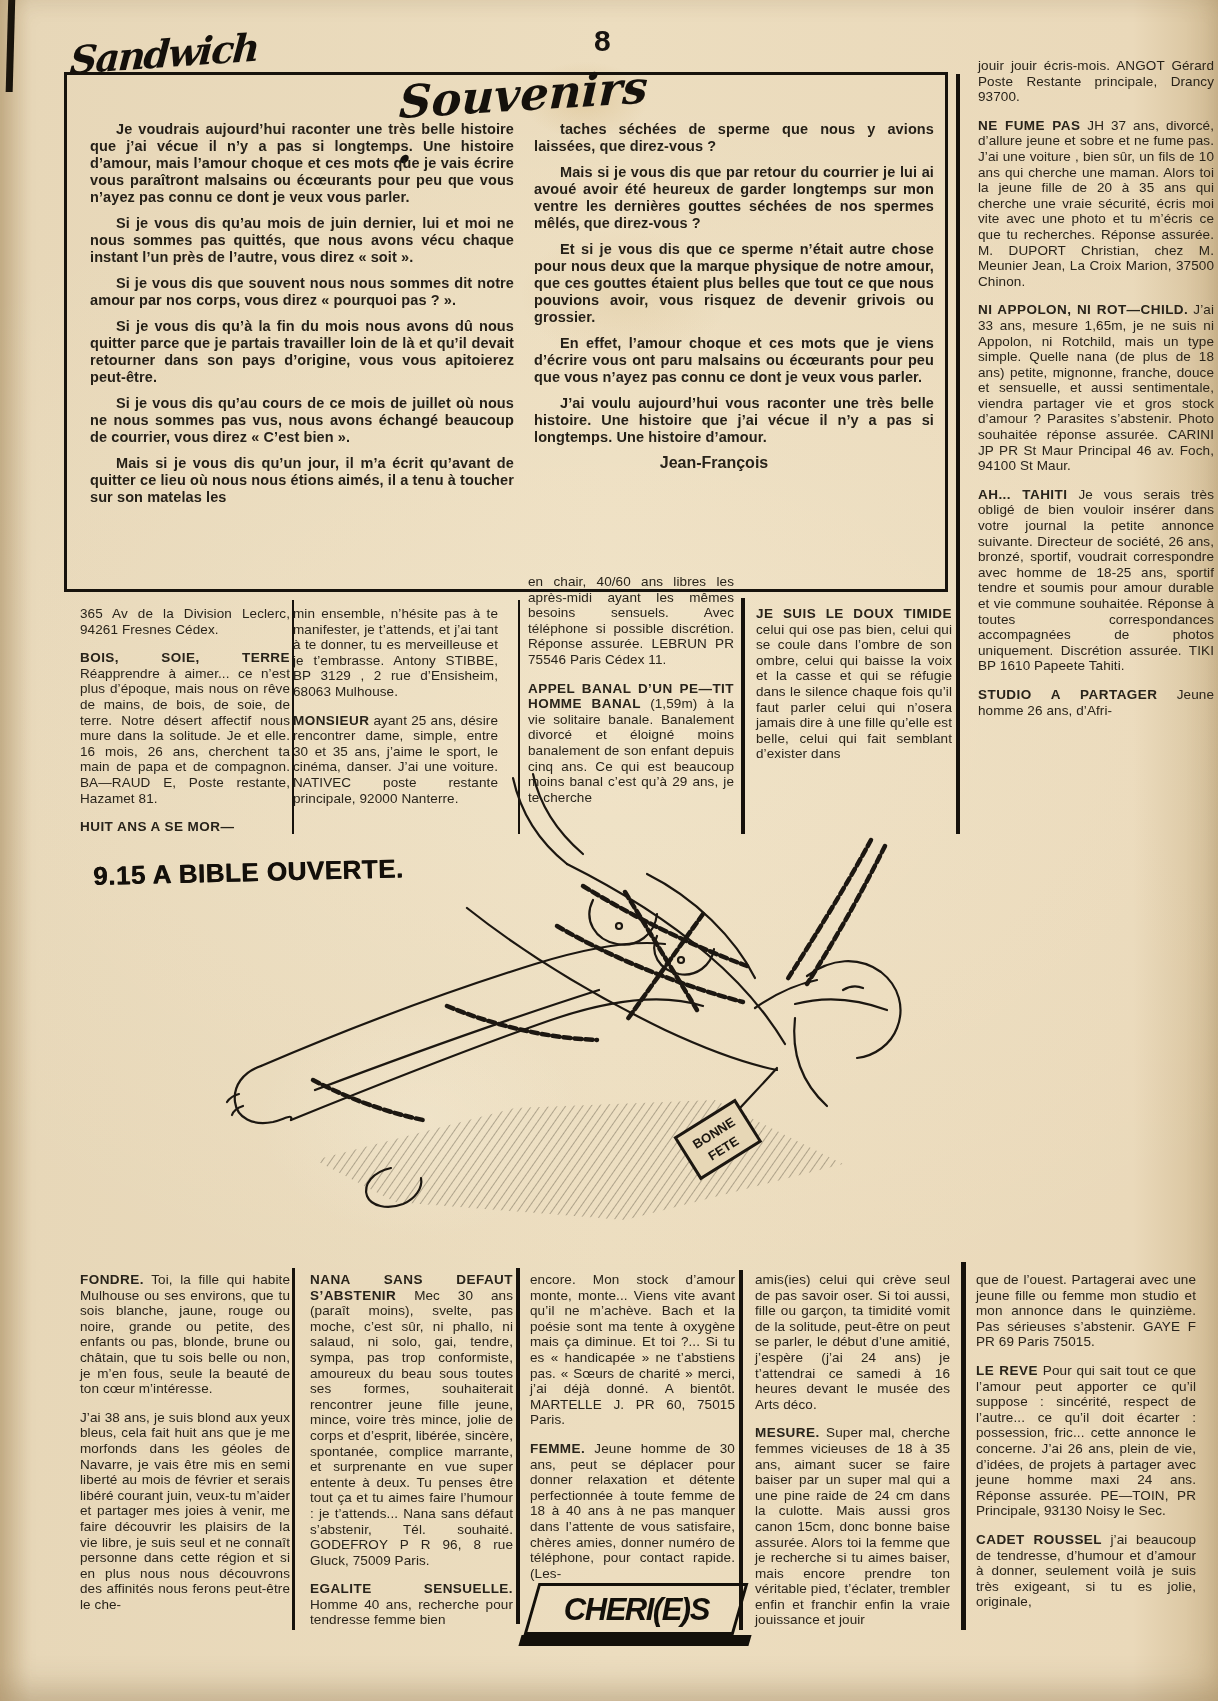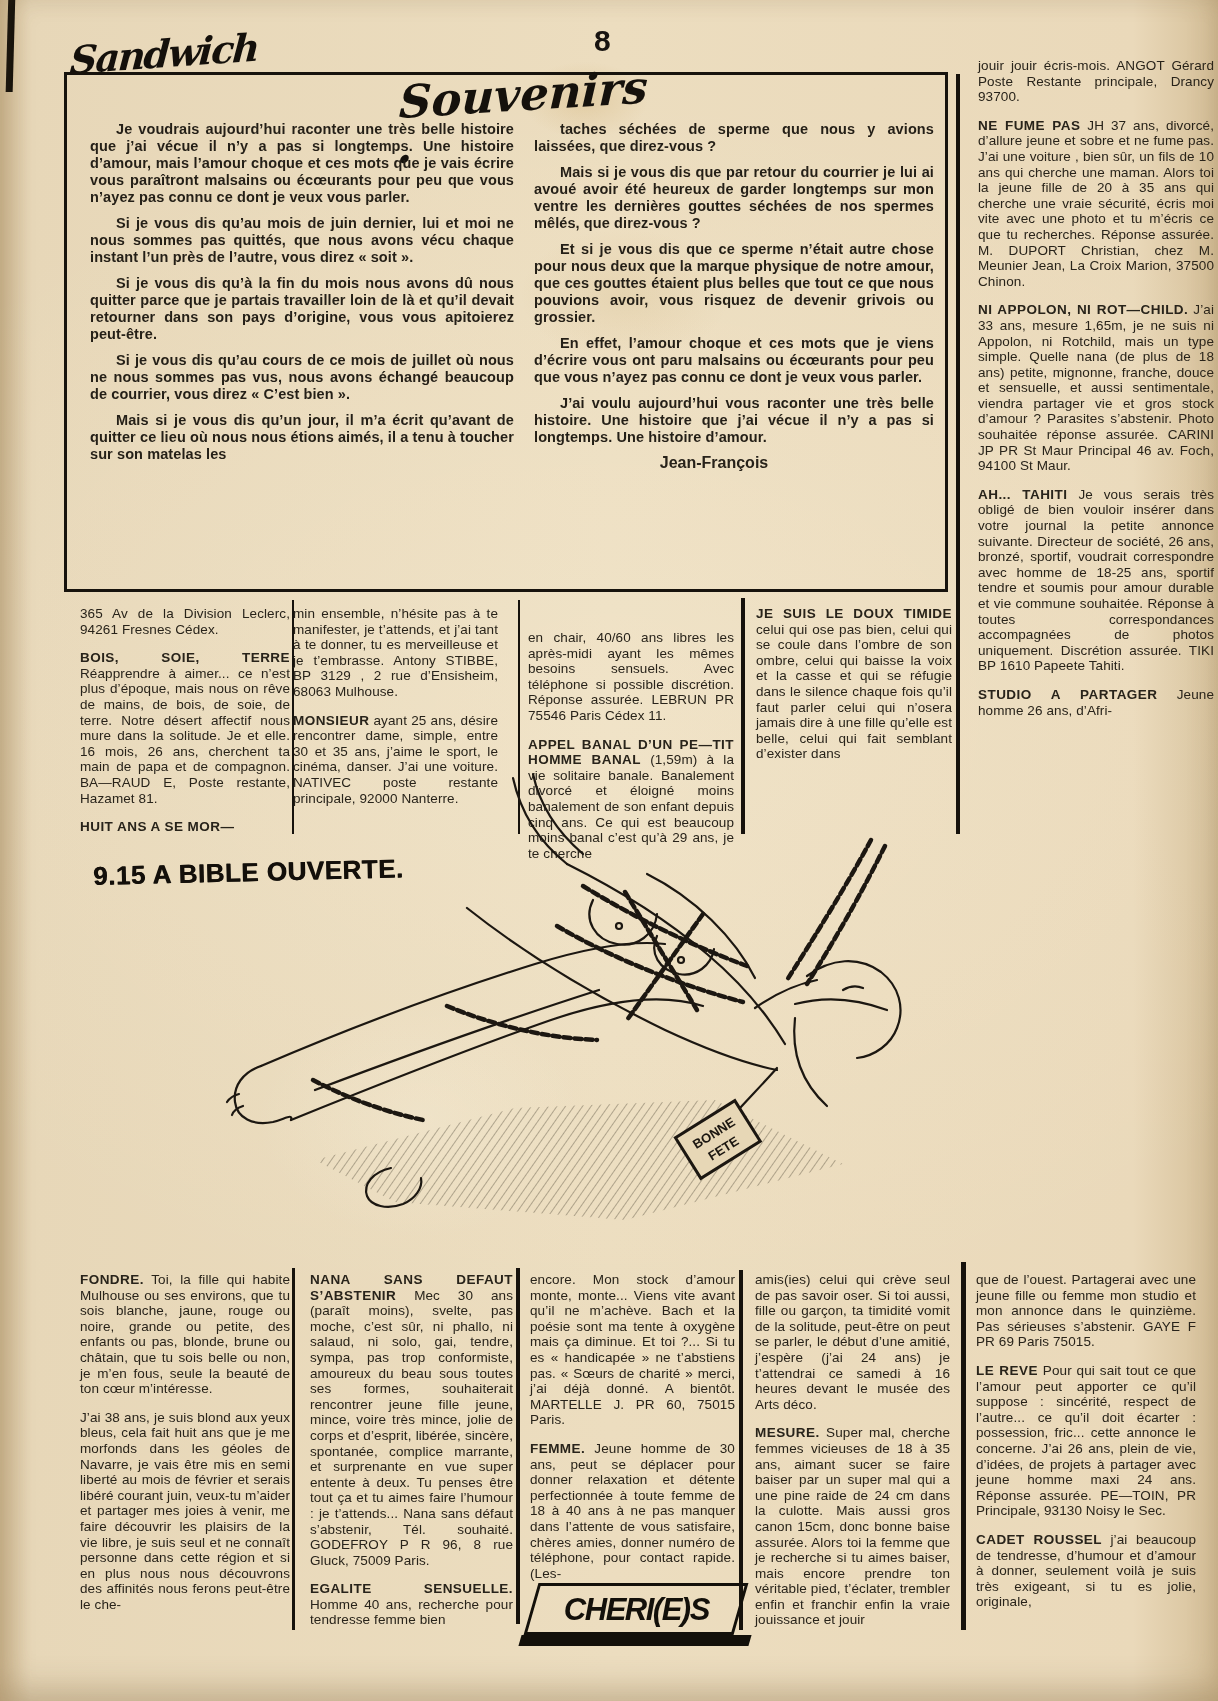--- a/index.html
+++ b/index.html
@@ -64,20 +64,21 @@
   <div class="spine-mark"></div>
   <div class="masthead">Sandwich</div>
   <div class="pagenum">8</div>
 
   <div class="story-box"></div>
   <div class="story-title">Souvenirs .</div>
 
   <div class="story-col story-left">
     <p>Je voudrais aujourd’hui raconter une très belle histoire que j’ai vécue il n’y a pas si longtemps. Une histoire d’amour, mais l’amour choque et ces mots que je vais écrire vous paraîtront malsains ou écœurants pour peu que vous n’ayez pas connu ce dont je veux vous parler.</p>
     <p>Si je vous dis qu’au mois de juin dernier, lui et moi ne nous sommes pas quittés, que nous avons vécu chaque instant l’un près de l’autre, vous direz « soit ».</p>
+    <p>Si je vous dis que souvent nous nous sommes dit notre amour par nos corps, vous direz « pourquoi pas ? ».</p>
     <p>Si je vous dis qu’à la fin du mois nous avons dû nous quitter parce que je partais travailler loin de là et qu’il devait retourner dans son pays d’origine, vous vous apitoierez peut-être.</p>
     <p>Si je vous dis qu’au cours de ce mois de juillet où nous ne nous sommes pas vus, nous avons échangé beaucoup de courrier, vous direz « C’est bien ».</p>
     <p>Mais si je vous dis qu’un jour, il m’a écrit qu’avant de quitter ce lieu où nous nous étions aimés, il a tenu à toucher sur son matelas les</p>
   </div>
   <div class="story-col story-right">
     <p>taches séchées de sperme que nous y avions laissées, que direz-vous ?</p>
     <p>Mais si je vous dis que par retour du courrier je lui ai avoué avoir été heureux de garder longtemps sur mon ventre les dernières gouttes séchées de nos spermes mêlés, que direz-vous ?</p>
     <p>Et si je vous dis que ce sperme n’était autre chose pour nous deux que la marque physique de notre amour, que ces gouttes étaient plus belles que tout ce que nous pouvions avoir, vous risquez de devenir grivois ou grossier.</p>
     <p>En effet, l’amour choque et ces mots que je viens d’écrire vous ont paru malsains ou écœurants pour peu que vous n’ayez pas connu ce dont je veux vous parler.</p>
     <p>J’ai voulu aujourd’hui vous raconter une très belle histoire. Une histoire que j’ai vécue il n’y a pas si longtemps. Une histoire d’amour.</p>
@@ -133,21 +134,21 @@
   <div class="adcol" style="left:293px;top:606px;width:205px;">
     <div class="ad">
       <b class="lead"></b>
       <span>min ensemble, n’hésite pas à te manifester, je t’attends, et j’ai tant à te donner, tu es merveilleuse et je t’embrasse. Antony STIBBE, BP 3129 , 2 rue d’Ensisheim, 68063 Mulhouse.</span>
     </div>
     <div class="ad">
       <b class="lead">MONSIEUR</b>
       <span>ayant 25 ans, désire rencontrer dame, simple, entre 30 et 35 ans, j’aime le sport, le cinéma, danser. J’ai une voiture. NATIVEC poste restante principale, 92000 Nanterre.</span>
     </div>
   </div>
-  <div class="adcol" style="left:528px;top:630px;width:206px;">
+  <div class="adcol" style="left:528px;top:574px;width:206px;">
     <div class="ad">
       <b class="lead"></b>
       <span>en chair, 40/60 ans libres les après-midi ayant les mêmes besoins sensuels. Avec téléphone si possible discrétion. Réponse assurée. LEBRUN PR 75546 Paris Cédex 11.</span>
     </div>
     <div class="ad">
       <b class="lead">APPEL BANAL D’UN PE—TIT HOMME BANAL</b>
       <span>(1,59m) à la vie solitaire banale. Banalement divorcé et éloigné moins banalement de son enfant depuis cinq ans. Ce qui est beaucoup moins banal c’est qu’à 29 ans, je te cherche</span>
     </div>
   </div>
   <div class="adcol" style="left:756px;top:606px;width:196px;">

